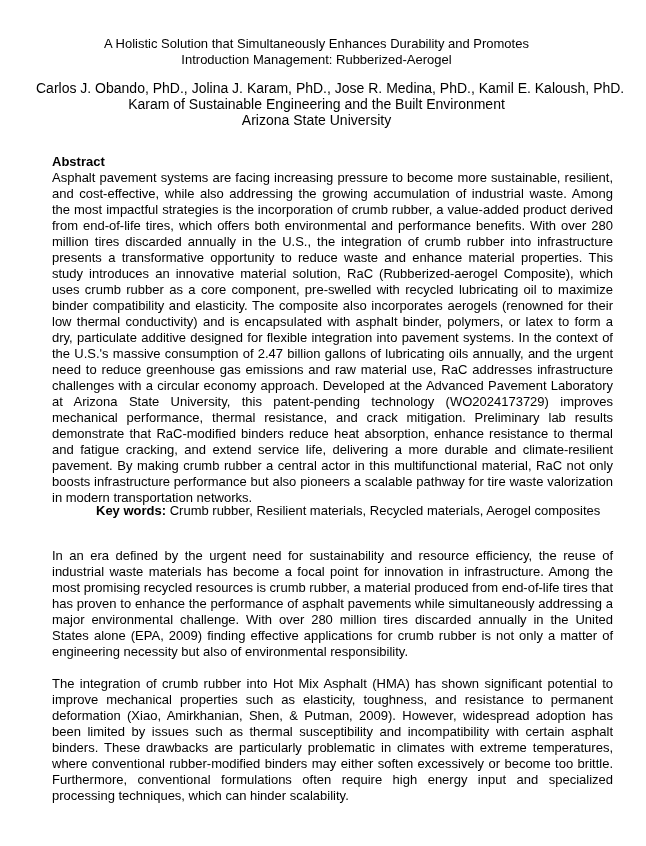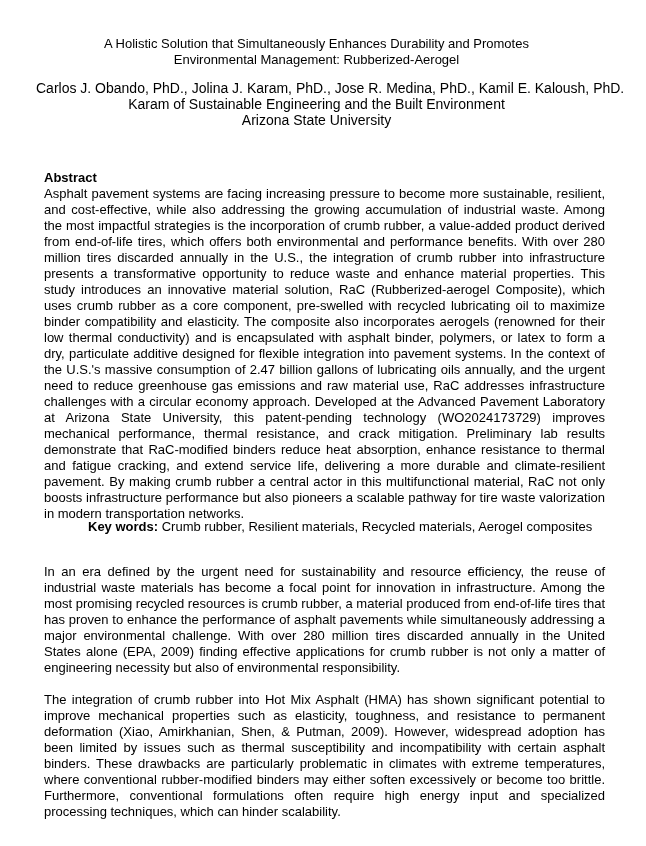--- a/index.html
+++ b/index.html
@@ -4,32 +4,32 @@
 <style>
   html, body { margin: 0; padding: 0; background: #ffffff; }
   body { width: 646px; height: 846px; overflow: hidden; position: relative;
          font-family: "Liberation Sans", sans-serif; color: #000; }
   .page { position: absolute; left: 36px; top: 0; width: 561px; }
   .title { position: absolute; left: 0; width: 561px; top: 36px; text-align: center;
            font-weight: normal; font-size: 13px; line-height: 16px; }
   .authors { position: absolute; left: 0; width: 561px; top: 80px; text-align: center;
              font-size: 14px; line-height: 16px; }
   .authors div { white-space: nowrap; }
-  .section { position: absolute; left: 8px; width: 561px; font-size: 13px; line-height: 16px; margin-top: 16px; }
+  .section { position: absolute; left: 16px; width: 561px; font-size: 13px; line-height: 16px; }
   .heading { font-weight: bold; }
   .para { text-align: justify; text-align-last: left; }
   .kw-label { font-weight: bold; padding-left: 44px; }
 </style>
 </head>
 <body>
 
 <div class="page">
   <div class="title">
     <div>A Holistic Solution that Simultaneously Enhances Durability and Promotes</div>
-    <div>Environmental Management: Rubberized-Aerogel</div>
+    <div>Introduction Management: Rubberized-Aerogel</div>
   </div>
 
   <div class="authors">
     <div>Carlos J. Obando, PhD., Jolina J. Karam, PhD., Jose R. Medina, PhD., Kamil E. Kaloush, PhD.</div>
     <div>Karam of Sustainable Engineering and the Built Environment</div>
     <div>Arizona State University</div>
   </div>
 
   <div class="section" style="top:154px;">
     <div class="heading">Abstract</div>

